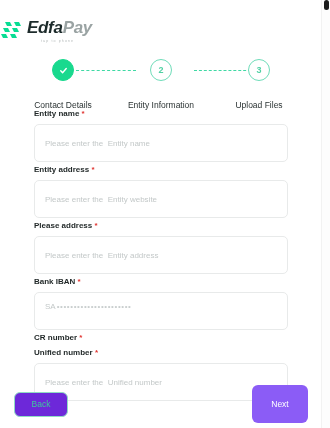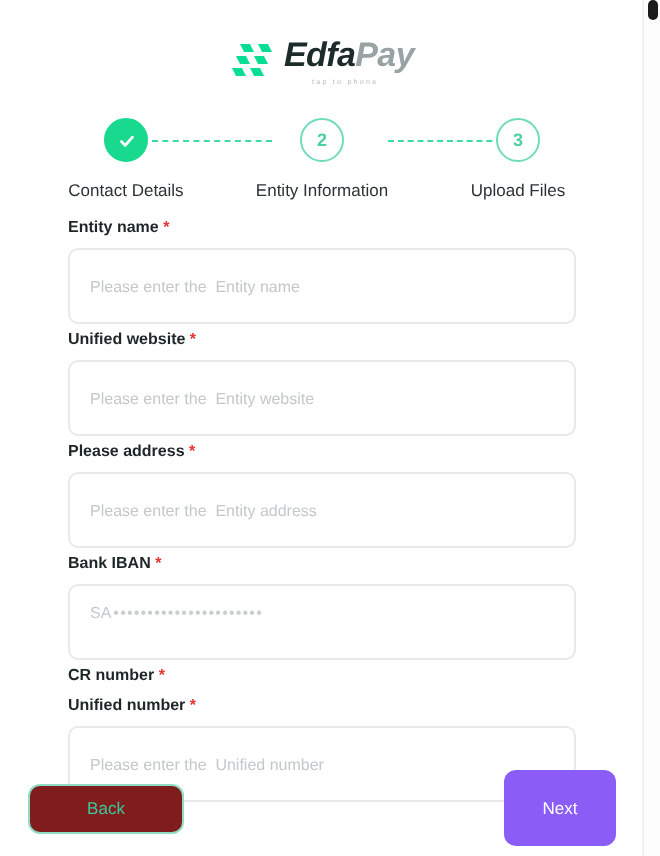--- a/index.html
+++ b/index.html
@@ -37,21 +37,21 @@
     width: 5px;
     height: 10px;
     background: #1b1b1b;
     border-radius: 3px;
   }
 
   
   .logo-wrap {
     display: flex;
     align-items: center;
-    justify-content: center;
+    justify-content: flex-start;
     gap: 5px;
     padding-top: 18px;
   }
   .logo-mark { width: 22px; height: 20px; display: block; }
   .logo-text-block { display: flex; flex-direction: column; align-items: flex-start; }
   .logo-words { display: flex; align-items: baseline; }
   .logo-edfa {
     font-size: 17px;
     font-weight: bold;
     color: #1d2b2b;
@@ -115,21 +115,21 @@
     border: 1px solid #19d98e;
   }
   .step-circle.idle {
     border: 1px solid #6fdcb9;
     color: #4fd0a3;
     font-size: 9px;
     font-weight: bold;
   }
   .check-svg { width: 11px; height: 11px; display: block; }
   .step-label {
-    margin-top: 9px;
+    margin-top: 19px;
     font-size: 8.5px;
     color: #2b3333;
     white-space: nowrap;
     text-align: center;
   }
 
   
   .form {
     padding: 6px 34px 0 34px;
   }
@@ -183,23 +183,23 @@
     box-sizing: border-box;
   }
   .btn {
     font-size: 8.5px;
     border-radius: 6px;
     font-family: "Liberation Sans", sans-serif;
     cursor: pointer;
     box-sizing: border-box;
   }
   .btn-back {
-    width: 78px;
+    width: 54px;
     height: 25px;
-    background: #7f1d1d;
+    background: #6d28d9;
     border: 1px solid #8fdcc4;
     color: #3fc79c;
   }
   .btn-next {
     width: 56px;
     height: 38px;
     background: #8b5cf6;
     border: none;
     color: #ffffff;
   }
@@ -265,21 +265,21 @@
     <div class="field">
       <label class="field-label">
         <span>Entity name</span>
         <span class="req">*</span>
       </label>
       <input class="field-input" type="text" placeholder="Please enter the  Entity name" style="">
     </div>
 
     <div class="field">
       <label class="field-label">
-        <span>Unified website</span>
+        <span>Entity address</span>
         <span class="req">*</span>
       </label>
       <input class="field-input" type="text" placeholder="Please enter the  Entity website" style="">
     </div>
 
     <div class="field">
       <label class="field-label">
         <span>Please address</span>
         <span class="req">*</span>
       </label>

